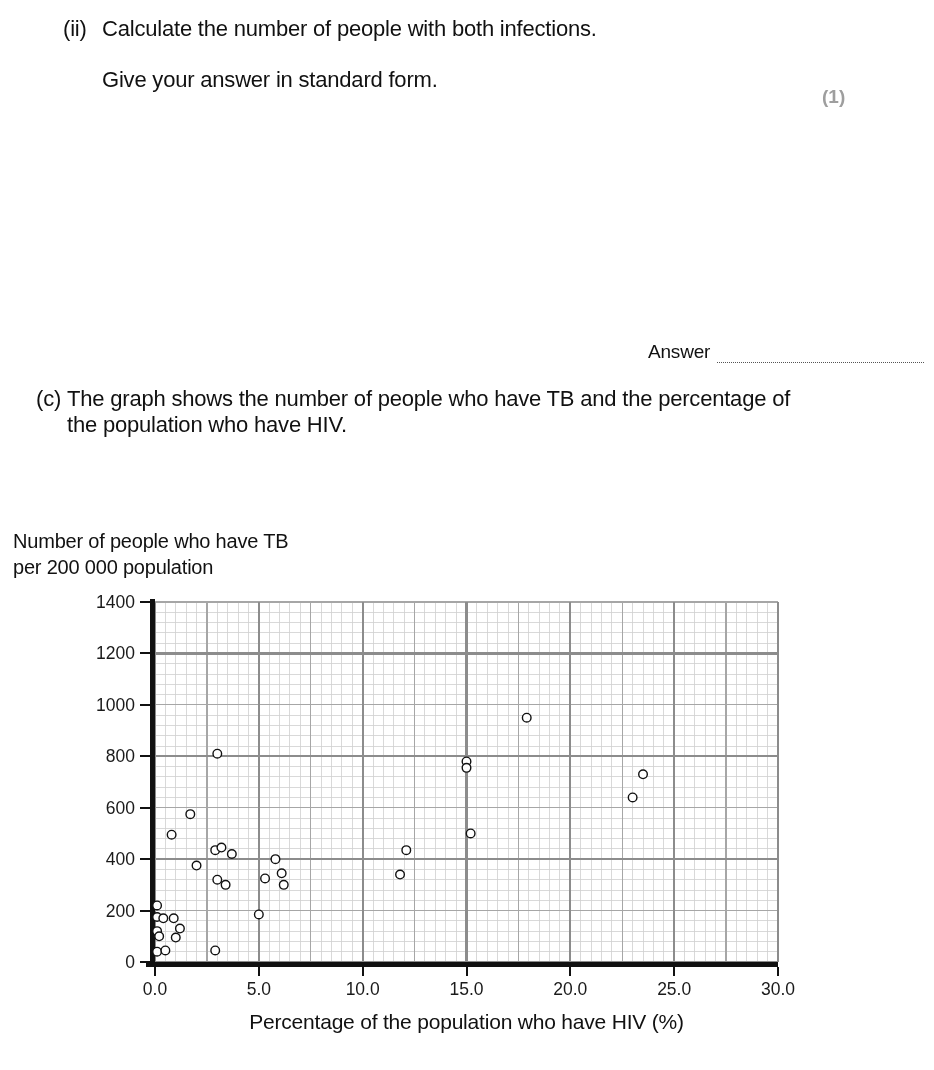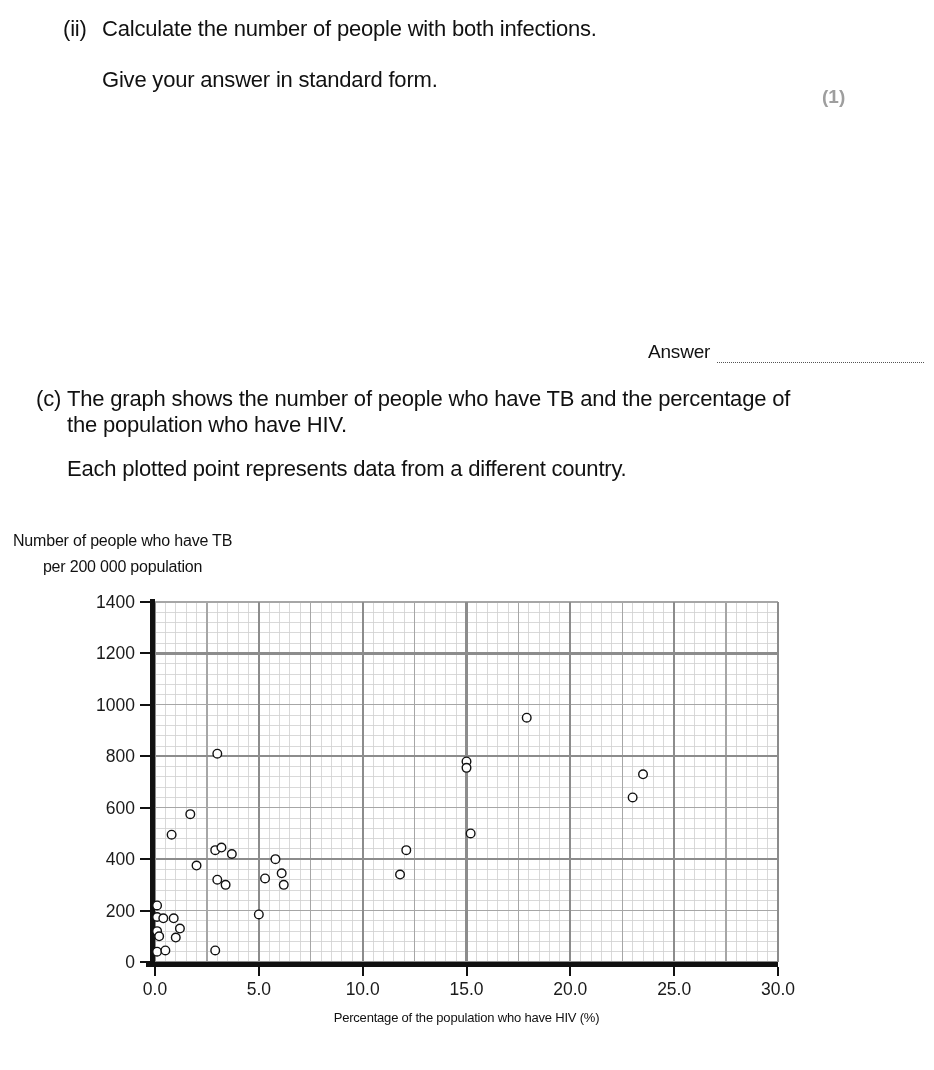--- a/index.html
+++ b/index.html
@@ -17,22 +17,22 @@
     font-size:19px; font-weight:bold; color:#9e9e9e; letter-spacing:0;
   }
   .answer-row { display:flex; align-items:flex-end;text-align:right; }
   .answer-label { font-size:19px; letter-spacing:-0.2px; }
   .dotted-line {
     display:inline-block;
     width:207px; height:19px;
     margin-left:7px;
     border-bottom:1.5px dotted #555555;
   }
-  .axis-title { font-size:16px; line-height:26px; letter-spacing:-0.2px;text-align:center; }
-  .x-axis-title { font-size:13px; text-align:center; letter-spacing:-0.2px; }
+  .axis-title { font-size:20px; line-height:26px; letter-spacing:-0.2px; }
+  .x-axis-title { font-size:21px; text-align:center; letter-spacing:-0.2px; }
   .tick-label {
     font-family:"Liberation Sans","DejaVu Sans",sans-serif;
     font-size:17.5px; fill:#1a1a1a;
   }
 </style>
 </head>
 <body>
 
 <div class="page">
 
@@ -42,21 +42,20 @@
 
   <span class="abs marks" style="left: 822px; top: 86px; color: rgb(158, 158, 158);">(1)</span>
 
   <div class="abs answer-row" style="left:648px; top:341px;">
     <span class="answer-label">Answer</span>
     <span class="dotted-line"></span>
   </div>
 
   <span class="abs t" style="left:36px; top:386px;">(c)</span>
   <div class="abs t" style="left:67px; top:386px; width:745px;">The graph shows the number of people who have TB and the percentage of the population who have HIV.</div>
-  <div class="abs t" style="left:67px; top:456px; width:745px;">Each plotted point represents data from a different country.</div>
 
   <div class="abs axis-title" style="left:13px; top:528px;">
     <div>Number of people who have TB</div>
     <div>per 200 000 population</div>
   </div>
 
   <svg id="chart-svg" class="abs" style="left:85px; top:592px;" width="715" height="412" viewBox="0 0 715 412">
       <g>
         <line x1="80.38333333333333" y1="10" x2="80.38333333333333" y2="370" stroke="#cfcfcf" stroke-width="0.8" shape-rendering="crispEdges"></line>
         <line x1="90.76666666666667" y1="10" x2="90.76666666666667" y2="370" stroke="#cfcfcf" stroke-width="0.8" shape-rendering="crispEdges"></line>

